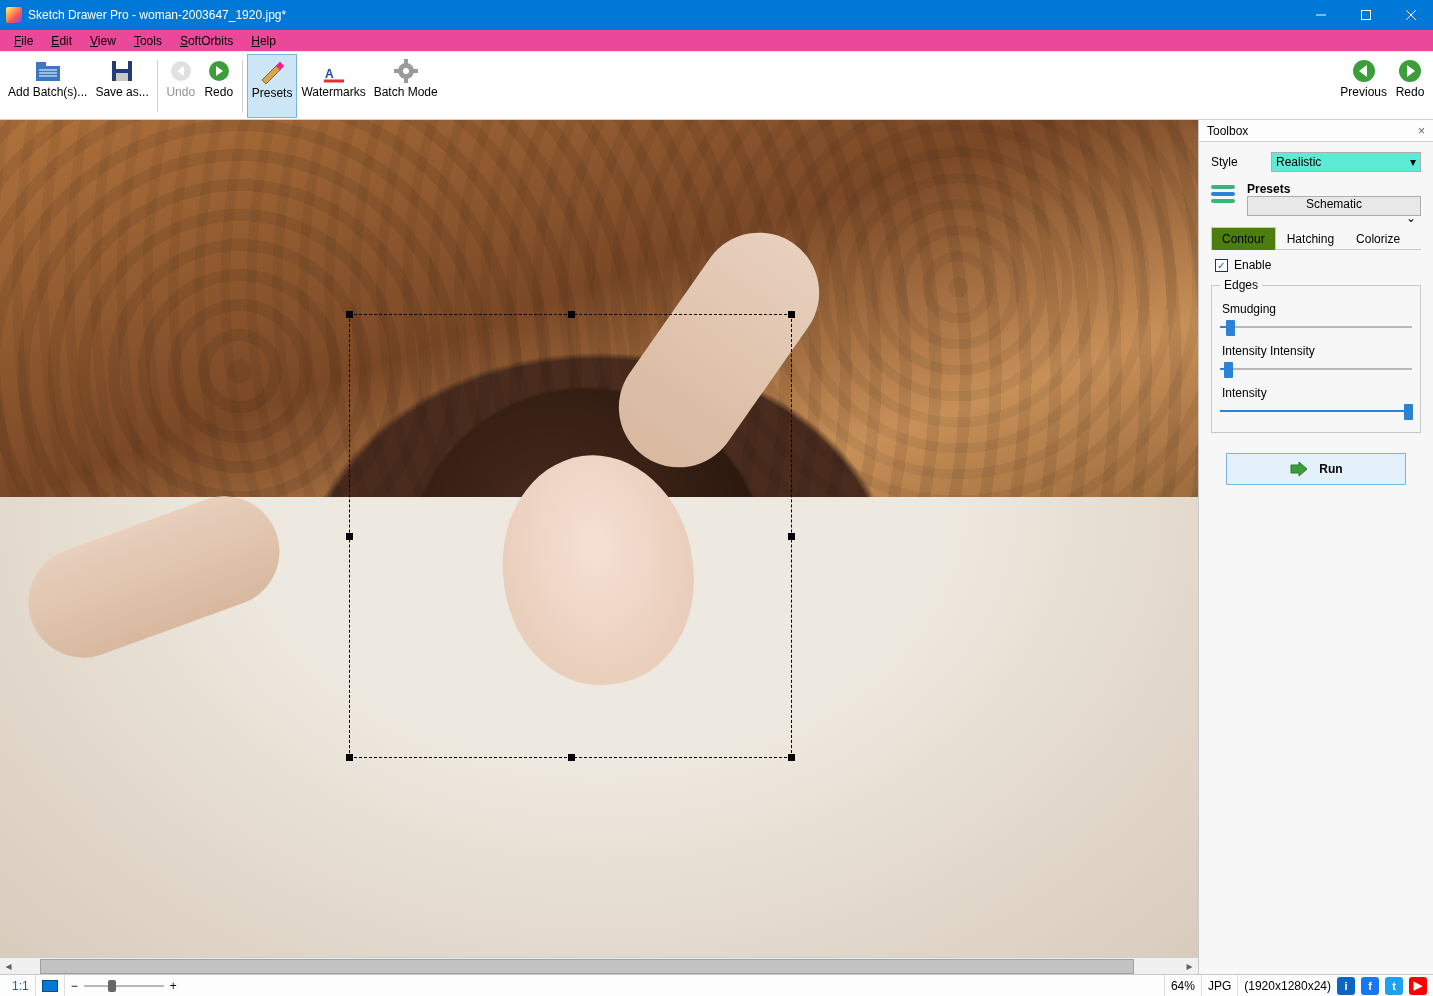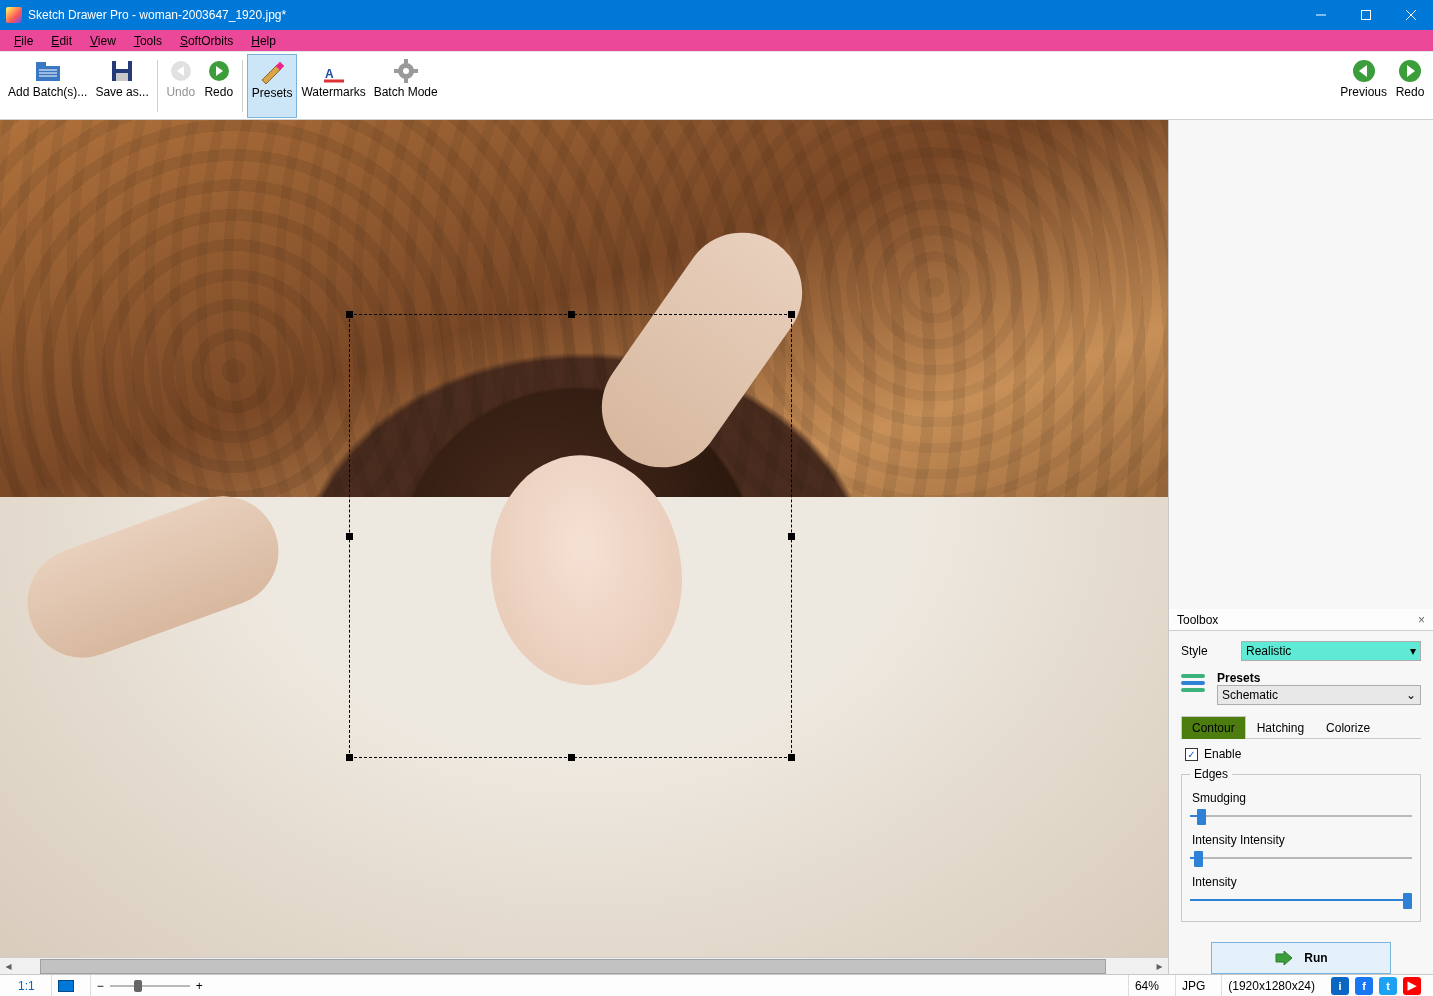--- a/index.html
+++ b/index.html
@@ -51,27 +51,27 @@
   background:linear-gradient(#e8d0bd,#d8b89f);transform:rotate(-20deg);}
 
 .selection{position:absolute;border:1px dashed #000;}
 .handle{position:absolute;width:7px;height:7px;background:#000;}
 
 .hscroll{height:17px;background:#f0f0f0;border-top:1px solid #ccc;display:flex;align-items:center;}
 .hscroll .thumb{height:15px;background:#c2c2c2;border:1px solid #a0a0a0;}
 .hscroll .arrow{width:17px;height:17px;display:flex;align-items:center;justify-content:center;color:#606060;}
 
 
-.side{width:265px;border-left:1px solid #c8c8c8;background:#f7f7f7;display:flex;flex-direction:column;justify-content:flex-end;}
+.side{width:235px;border-left:1px solid #c8c8c8;background:#f7f7f7;display:flex;flex-direction:column;}
 .side .hdr{height:22px;border-bottom:1px solid #d0d0d0;background:#fdfdfd;display:flex;align-items:center;padding:0 8px;font-size:12px;}
 .side .hdr .x{margin-left:auto;color:#666;}
 .side .body{padding:10px 12px 0;}
 .row{display:flex;align-items:center;margin-bottom:10px;gap:8px;}
 .ddl{flex:1;height:20px;border:1px solid #adadad;background:#5eead4;display:flex;align-items:center;padding:0 4px;font-size:12px;}
-.ddl.grey{background:#e8e8e8;}
+.ddl.grey{background:#e8e8e8;flex-direction:column;}
 .ddl .caret{margin-left:auto;}
 .presets-label{font-weight:bold;}
 .preset-icon{width:24px;height:24px;display:flex;flex-direction:column;justify-content:center;gap:3px;margin-right:4px;}
 .preset-icon div{height:4px;border-radius:2px;}
 
 .tabs{display:flex;border-bottom:1px solid #c8c8c8;margin:4px 0 8px;}
 .tab{padding:4px 10px;border:1px solid transparent;border-bottom:none;position:relative;top:1px;}
 .tab.active{border-color:#c8c8c8;background:#4d7c0f;}
 
 .chk{display:flex;align-items:center;gap:6px;margin:0 0 6px 4px;}
@@ -81,21 +81,21 @@
 legend{padding:0 4px;font-size:12px;}
 .slabel{font-size:12px;margin:2px 0 2px 2px;}
 .slider{height:18px;position:relative;margin-bottom:8px;}
 .track{position:absolute;left:0;right:0;top:8px;height:2px;background:#b8b8b8;}
 .track .fill{position:absolute;left:0;top:0;bottom:0;background:#2e82d6;}
 .thumb2{position:absolute;top:2px;width:9px;height:16px;background:#2e82d6;border-radius:1px;}
 
 .runbtn{margin:20px auto 0;width:180px;height:32px;border:1px solid #7ab5e0;background:#e4f1fb;display:flex;align-items:center;justify-content:center;gap:10px;font-weight:bold;}
 
 
-.status{height:22px;border-top:1px solid #c8c8c8;background:#fdfdfd;display:flex;align-items:center;padding:0 12px;gap:10px;}
+.status{height:22px;border-top:1px solid #c8c8c8;background:#fdfdfd;display:flex;align-items:center;padding:0 6px;}
 .status .cell{padding:0 6px;border-left:1px solid #ddd;height:100%;display:flex;align-items:center;}
 .status .cell:first-child{border-left:none;}
 .zoom{display:flex;align-items:center;gap:6px;}
 .ztrack{width:80px;height:2px;background:#b8b8b8;position:relative;}
 .ztrack .zt{position:absolute;top:-5px;width:8px;height:12px;background:#666;border-radius:2px;}
 .social{margin-left:auto;display:flex;gap:6px;align-items:center;}
 .sicon{width:18px;height:18px;border-radius:3px;display:flex;align-items:center;justify-content:center;color:#fff;font-weight:bold;font-size:11px;}
 </style>
 </head>
 <body>

